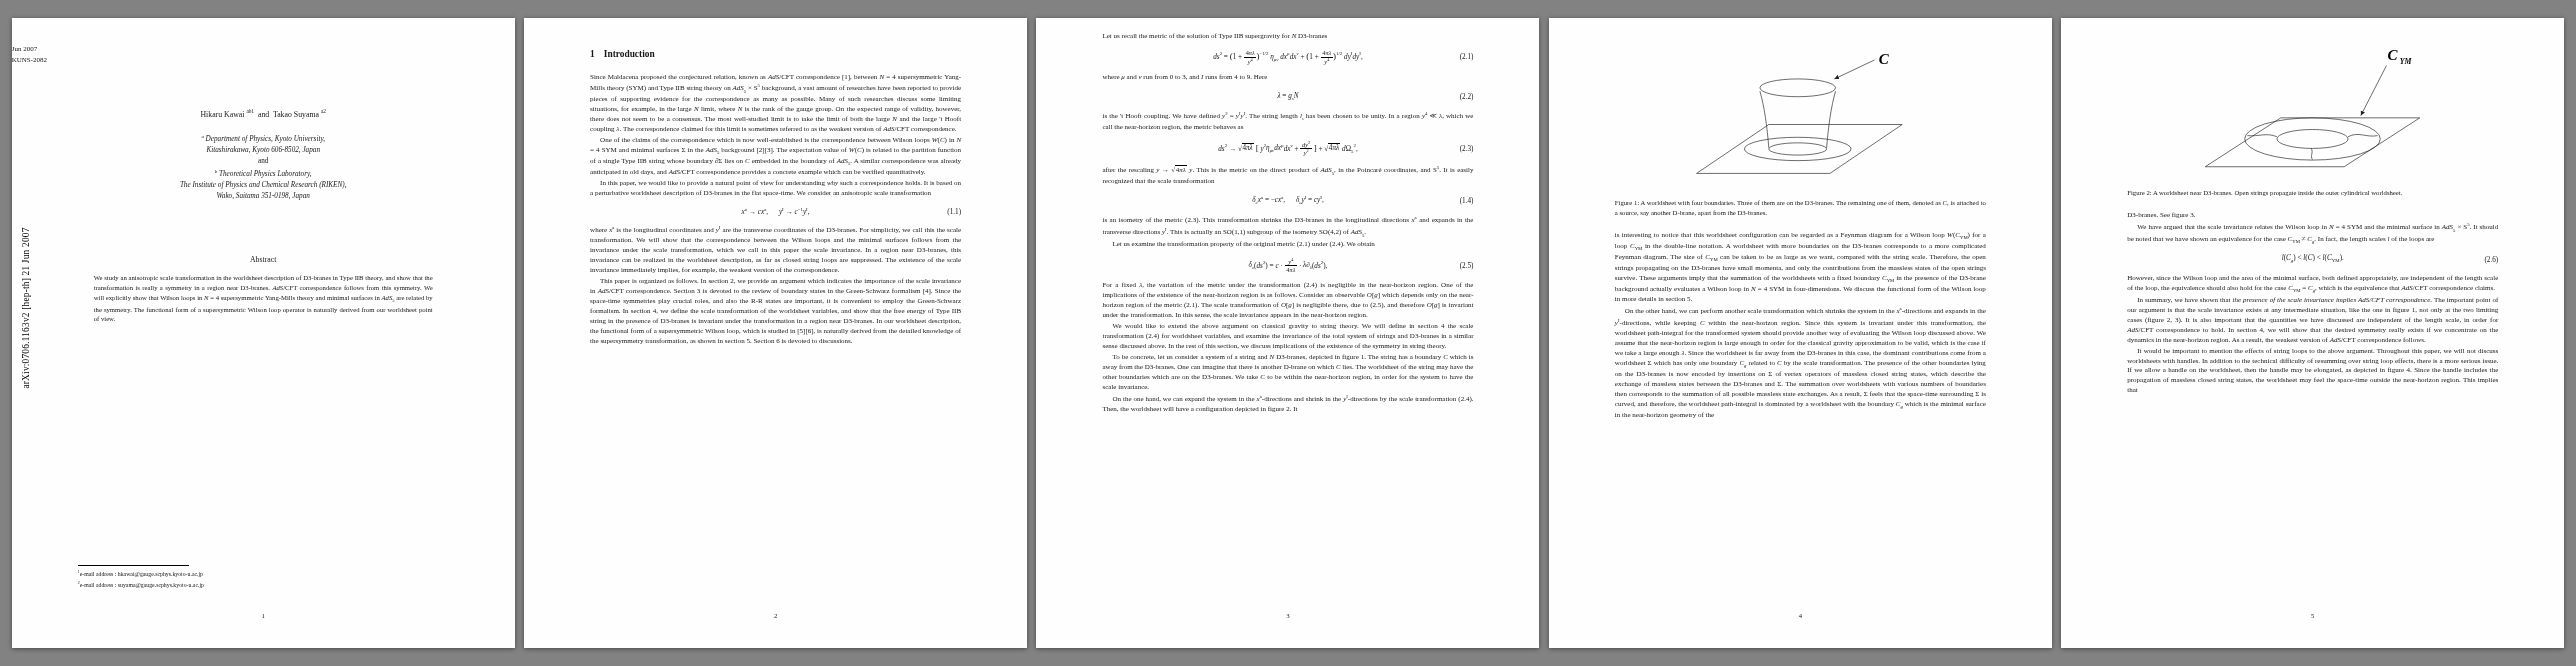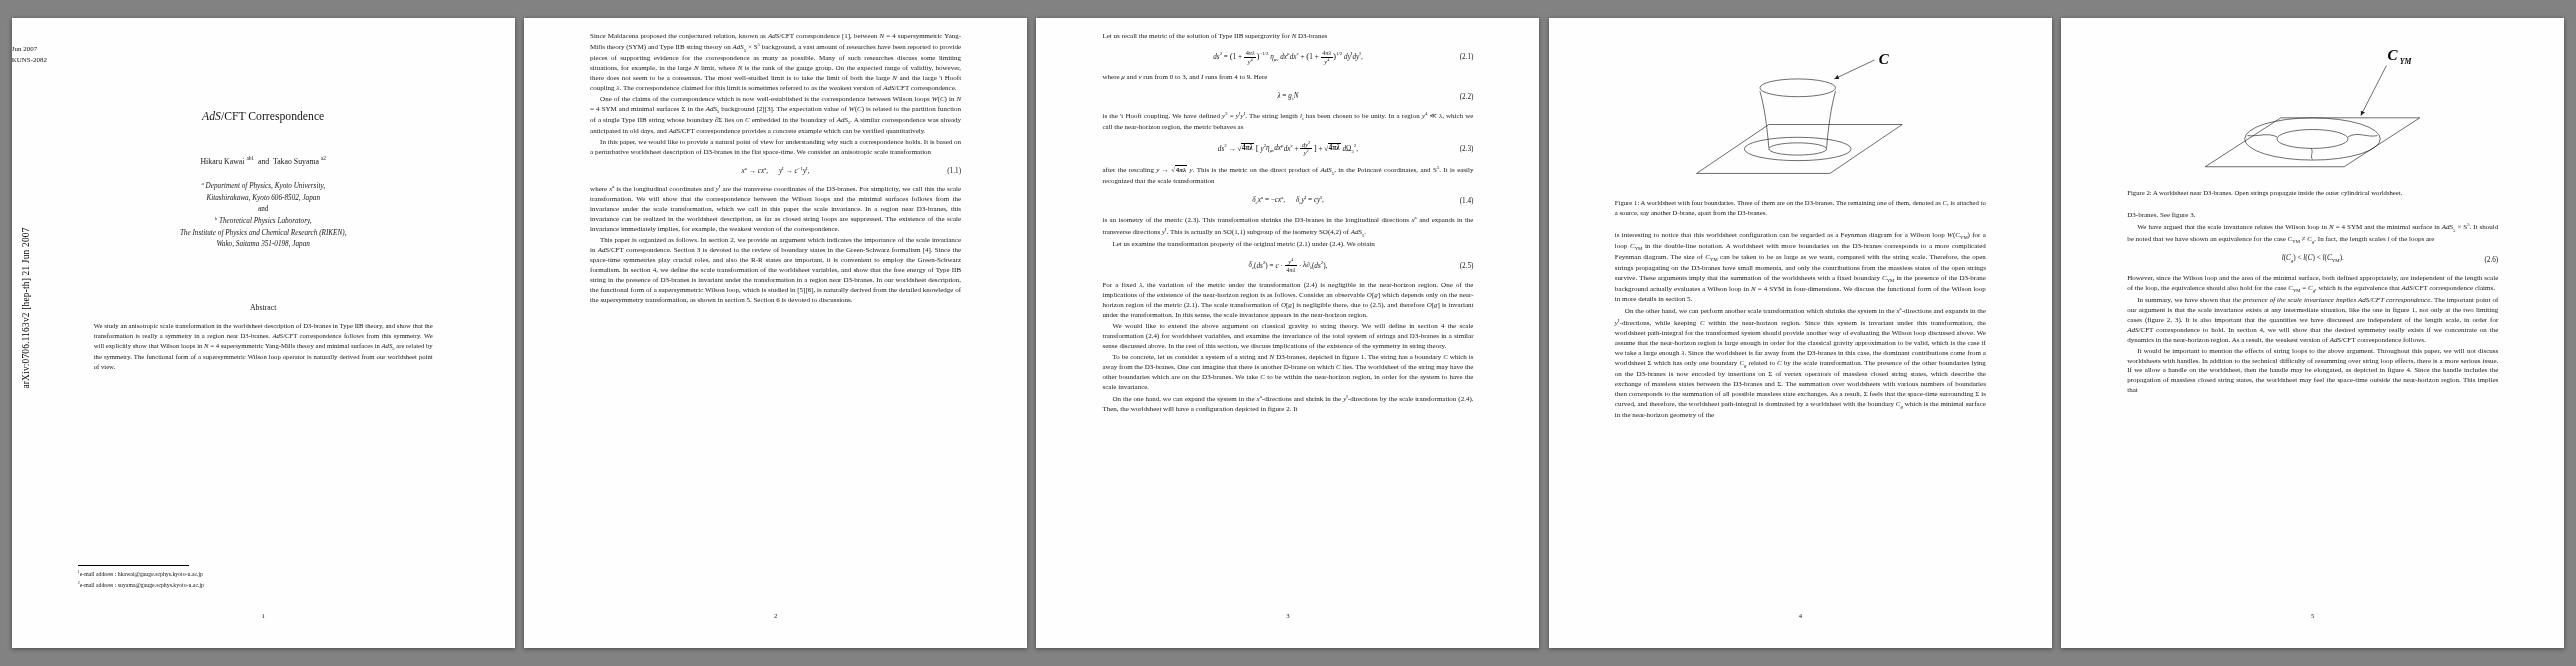--- a/index.html
+++ b/index.html
@@ -29,21 +29,21 @@
   .para { text-indent:10px; }
   .para.noindent { text-indent:0; }
   .para + .para { margin-top:1.1px; }
   .eq { display:flex; align-items:center; margin:7.8px 0; font-size:7.2px; }
   .eq-spacer, .eq-num { width:29px; flex:none; }
   .eq-num { text-align:right; }
   .eq-body { flex:1; text-align:center; }
   .frac { display:inline-block; vertical-align:middle; text-align:center; font-size:.88em; line-height:1.15; }
   .frac .num { display:block; border-bottom:0.6px solid #000; padding:0 1.7px; }
   .frac .den { display:block; padding:0 1.7px; }
-  .sqrt { border-top:0.6px solid #000; padding:0 1.1px 0 0.6px;font-weight:bold; }
+  .sqrt { border-top:0.6px solid #000; padding:0 1.1px 0 0.6px; }
   .big { font-size:1.25em; }
   sup, sub { font-size:.68em; }
 
   
   .figure-area { padding-top:22px; text-align:center; }
   .caption { margin-top:6.7px; font-size:6.7px; line-height:1.45; text-align:justify; }
   .fig-line { fill:none; stroke:#222; stroke-width:1.2; }
   .fig-fill { fill:#222; }
   .fig-label { font-style:italic; font-weight:bold; font-size:27px; font-family:"Liberation Serif", serif; }
   .fig-label-sub { font-style:italic; font-weight:bold; font-size:14px; font-family:"Liberation Serif", serif; }
@@ -53,21 +53,20 @@
 
 <div class="board">
 
   <div class="page">
     <div class="arxiv-stamp">arXiv:0706.1163v2  [hep-th]  21 Jun 2007</div>
     <div class="p1-header">
       <div>Jun 2007</div>
       <div>KUNS-2082</div>
     </div>
     <div class="title-block">
-      <div><i>AdS</i>/CFT Correspondence</div>
     </div>
     <div class="authors">Hikaru Kawai <sup>ab1</sup> &nbsp;and&nbsp; Takao Suyama <sup>a2</sup></div>
     <div class="affiliations">
       <div><sup>a</sup> Department of Physics, Kyoto University,</div>
       <div>Kitashirakawa, Kyoto 606-8502, Japan</div>
       <div class="plain">and</div>
       <div><sup>b</sup> Theoretical Physics Laboratory,</div>
       <div>The Institute of Physics and Chemical Research (RIKEN),</div>
       <div>Wako, Saitama 351-0198, Japan</div>
     </div>
@@ -76,20 +75,23 @@
     <div class="footnotes">
       <div class="fn-rule"></div>
       <div><sup>1</sup>e-mail address : hkawai@gauge.scphys.kyoto-u.ac.jp</div>
       <div><sup>2</sup>e-mail address : suyama@gauge.scphys.kyoto-u.ac.jp</div>
     </div>
     <div class="page-num">1</div>
   </div>
 
   <div class="page">
     <div class="content">
+      <div class="section-heading">
+        <span class="sec-num">1</span><span>Introduction</span>
+      </div>
       <div class="body-text">
         <p class="para noindent">Since Maldacena proposed the conjectured relation, known as <i>AdS</i>/CFT correspondence [1], between <i>N</i> = 4 supersymmetric Yang-Mills theory (SYM) and Type IIB string theory on <i>AdS</i><sub>5</sub> × S<sup>5</sup> background, a vast amount of researches have been reported to provide pieces of supporting evidence for the correspondence as many as possible. Many of such researches discuss some limiting situations, for example, in the large <i>N</i> limit, where <i>N</i> is the rank of the gauge group. On the expected range of validity, however, there does not seem to be a consensus. The most well-studied limit is to take the limit of both the large <i>N</i> and the large 't Hooft coupling <i>λ</i>. The correspondence claimed for this limit is sometimes referred to as the weakest version of <i>AdS</i>/CFT correspondence.</p>
         <p class="para">One of the claims of the correspondence which is now well-established is the correspondence between Wilson loops <i>W</i>(<i>C</i>) in <i>N</i> = 4 SYM and minimal surfaces Σ in the <i>AdS</i><sub>5</sub> background [2][3]. The expectation value of <i>W</i>(<i>C</i>) is related to the partition function of a single Type IIB string whose boundary ∂Σ lies on <i>C</i> embedded in the boundary of <i>AdS</i><sub>5</sub>. A similar correspondence was already anticipated in old days, and <i>AdS</i>/CFT correspondence provides a concrete example which can be verified quantitatively.</p>
         <p class="para">In this paper, we would like to provide a natural point of view for understanding <i>why</i> such a correspondence holds. It is based on a perturbative worldsheet description of D3-branes in the flat space-time. We consider an anisotropic scale transformation</p>
         <div class="eq">
           <span class="eq-spacer"></span>
           <span class="eq-body"><i>x</i><sup>a</sup> → <i>cx</i><sup>a</sup>, &nbsp;&nbsp;&nbsp;&nbsp; <i>y</i><sup>I</sup> → <i>c</i><sup>−1</sup><i>y</i><sup>I</sup>,</span>
           <span class="eq-num">(1.1)</span>
         </div>
         <p class="para noindent">where <i>x</i><sup>a</sup> is the longitudinal coordinates and <i>y</i><sup>I</sup> are the transverse coordinates of the D3-branes. For simplicity, we call this the scale transformation. We will show that the correspondence between the Wilson loops and the minimal surfaces follows from the invariance under the scale transformation, which we call in this paper the scale invariance. In a region near D3-branes, this invariance can be realized in the worldsheet description, as far as closed string loops are suppressed. The existence of the scale invariance immediately implies, for example, the weakest version of the correspondence.</p>

